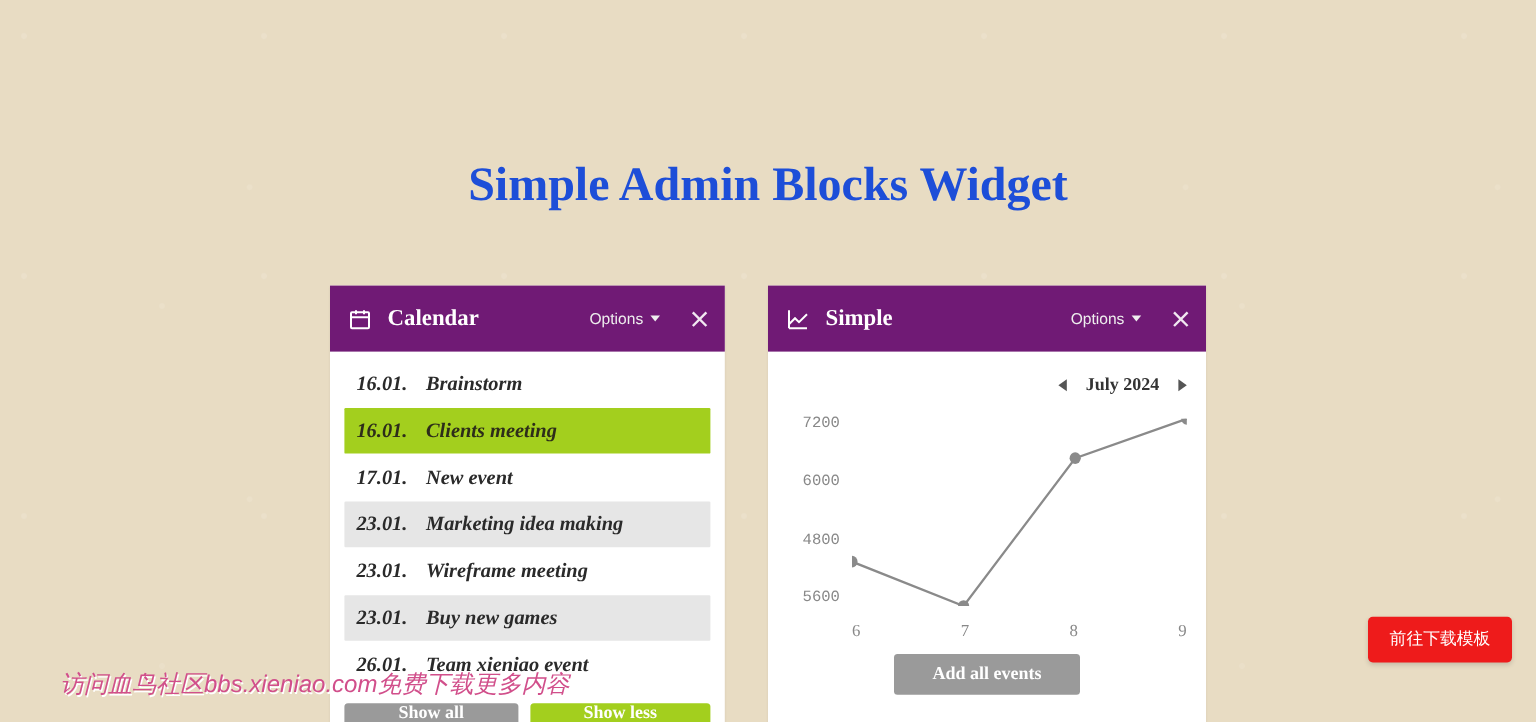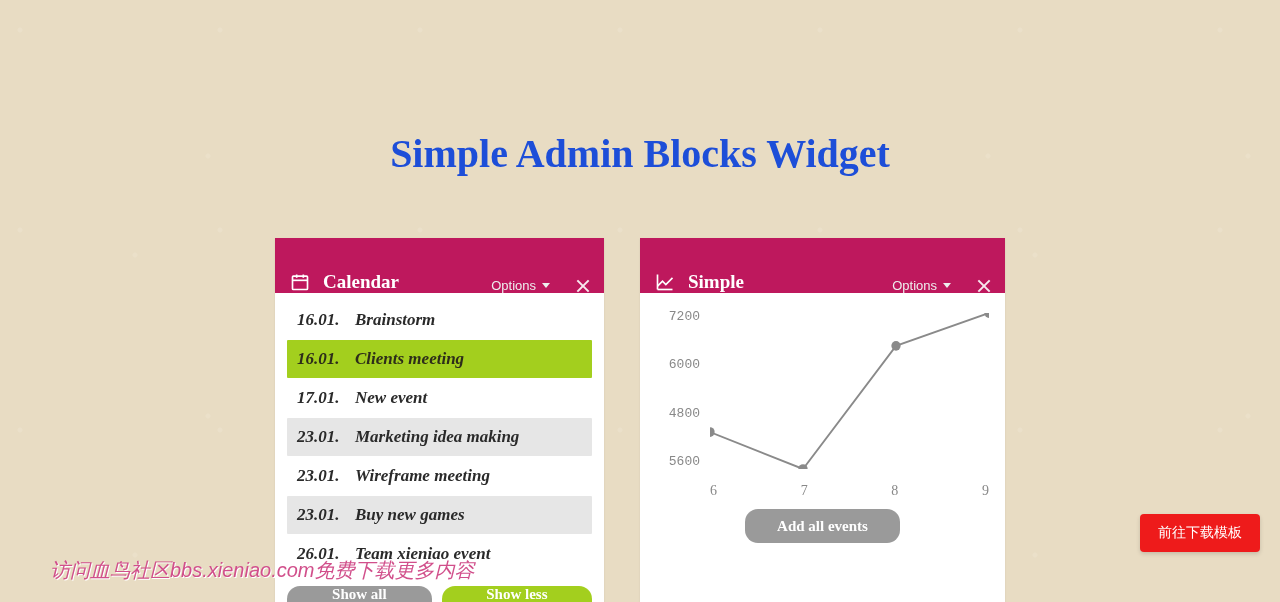--- a/index.html
+++ b/index.html
@@ -39,24 +39,24 @@
     gap: 36px;
   }
   .widget {
     width: 329px;
     background: #fff;
     box-shadow: 0 1px 2px rgba(0,0,0,0.08);
   }
   .widget-graph { width: 365px; }
   .widget-header {
     height: 55px;
-    background: #be185d;
+    background: #701a75;
     color: #fff;
     display: flex;
-    align-items: flex-end;
+    align-items: center;
     padding: 0 14px 0 14px;
     gap: 12px;
     position: relative;
   }
   .widget-header .icon {
     width: 22px; height: 22px;
     display: inline-flex; align-items: center; justify-content: center;
   }
   .widget-header .title {
     font-size: 19px;
@@ -116,21 +116,21 @@
 
   .button-row {
     display: flex;
     gap: 10px;
     padding: 12px 12px 14px 12px;
   }
   .btn {
     height: 34px;
     padding: 0 32px;
     border: none;
-    border-radius: 13px;
+    border-radius: 3px;
     font-size: 15px;
     font-family: Georgia, serif;
     font-weight: 600;
     color: #fff;
     cursor: pointer;
     display: inline-flex; align-items: center; justify-content: center;
   }
   .btn-gray  { background: #9a9a9a; }
   .btn-green { background: #a3cf1e; }
 
@@ -275,20 +275,25 @@
       </span>
       <span class="title">Simple</span>
       <span class="spacer"></span>
       <span class="options">
         <span>Options</span>
         <span class="caret"></span>
       </span>
       <span class="close"></span>
     </div>
     <div class="graph-body">
+      <div class="graph-nav">
+        <span class="tri-left"></span>
+        <span>July 2024</span>
+        <span class="tri-right"></span>
+      </div>
       <div class="chart-wrap">
         <div class="y-axis" id="y-axis">
             <span>7200</span>
             <span>6000</span>
             <span>4800</span>
             <span>5600</span>
           </div>
         <div class="plot">
           <svg id="chart-svg" viewBox="0 0 300 160" preserveAspectRatio="none">
               <path d="M0.0 122.1 L100.0 160.0 L200.0 33.7 L300.0 0.0" fill="none" stroke="#8a8a8a" stroke-width="2"></path>

